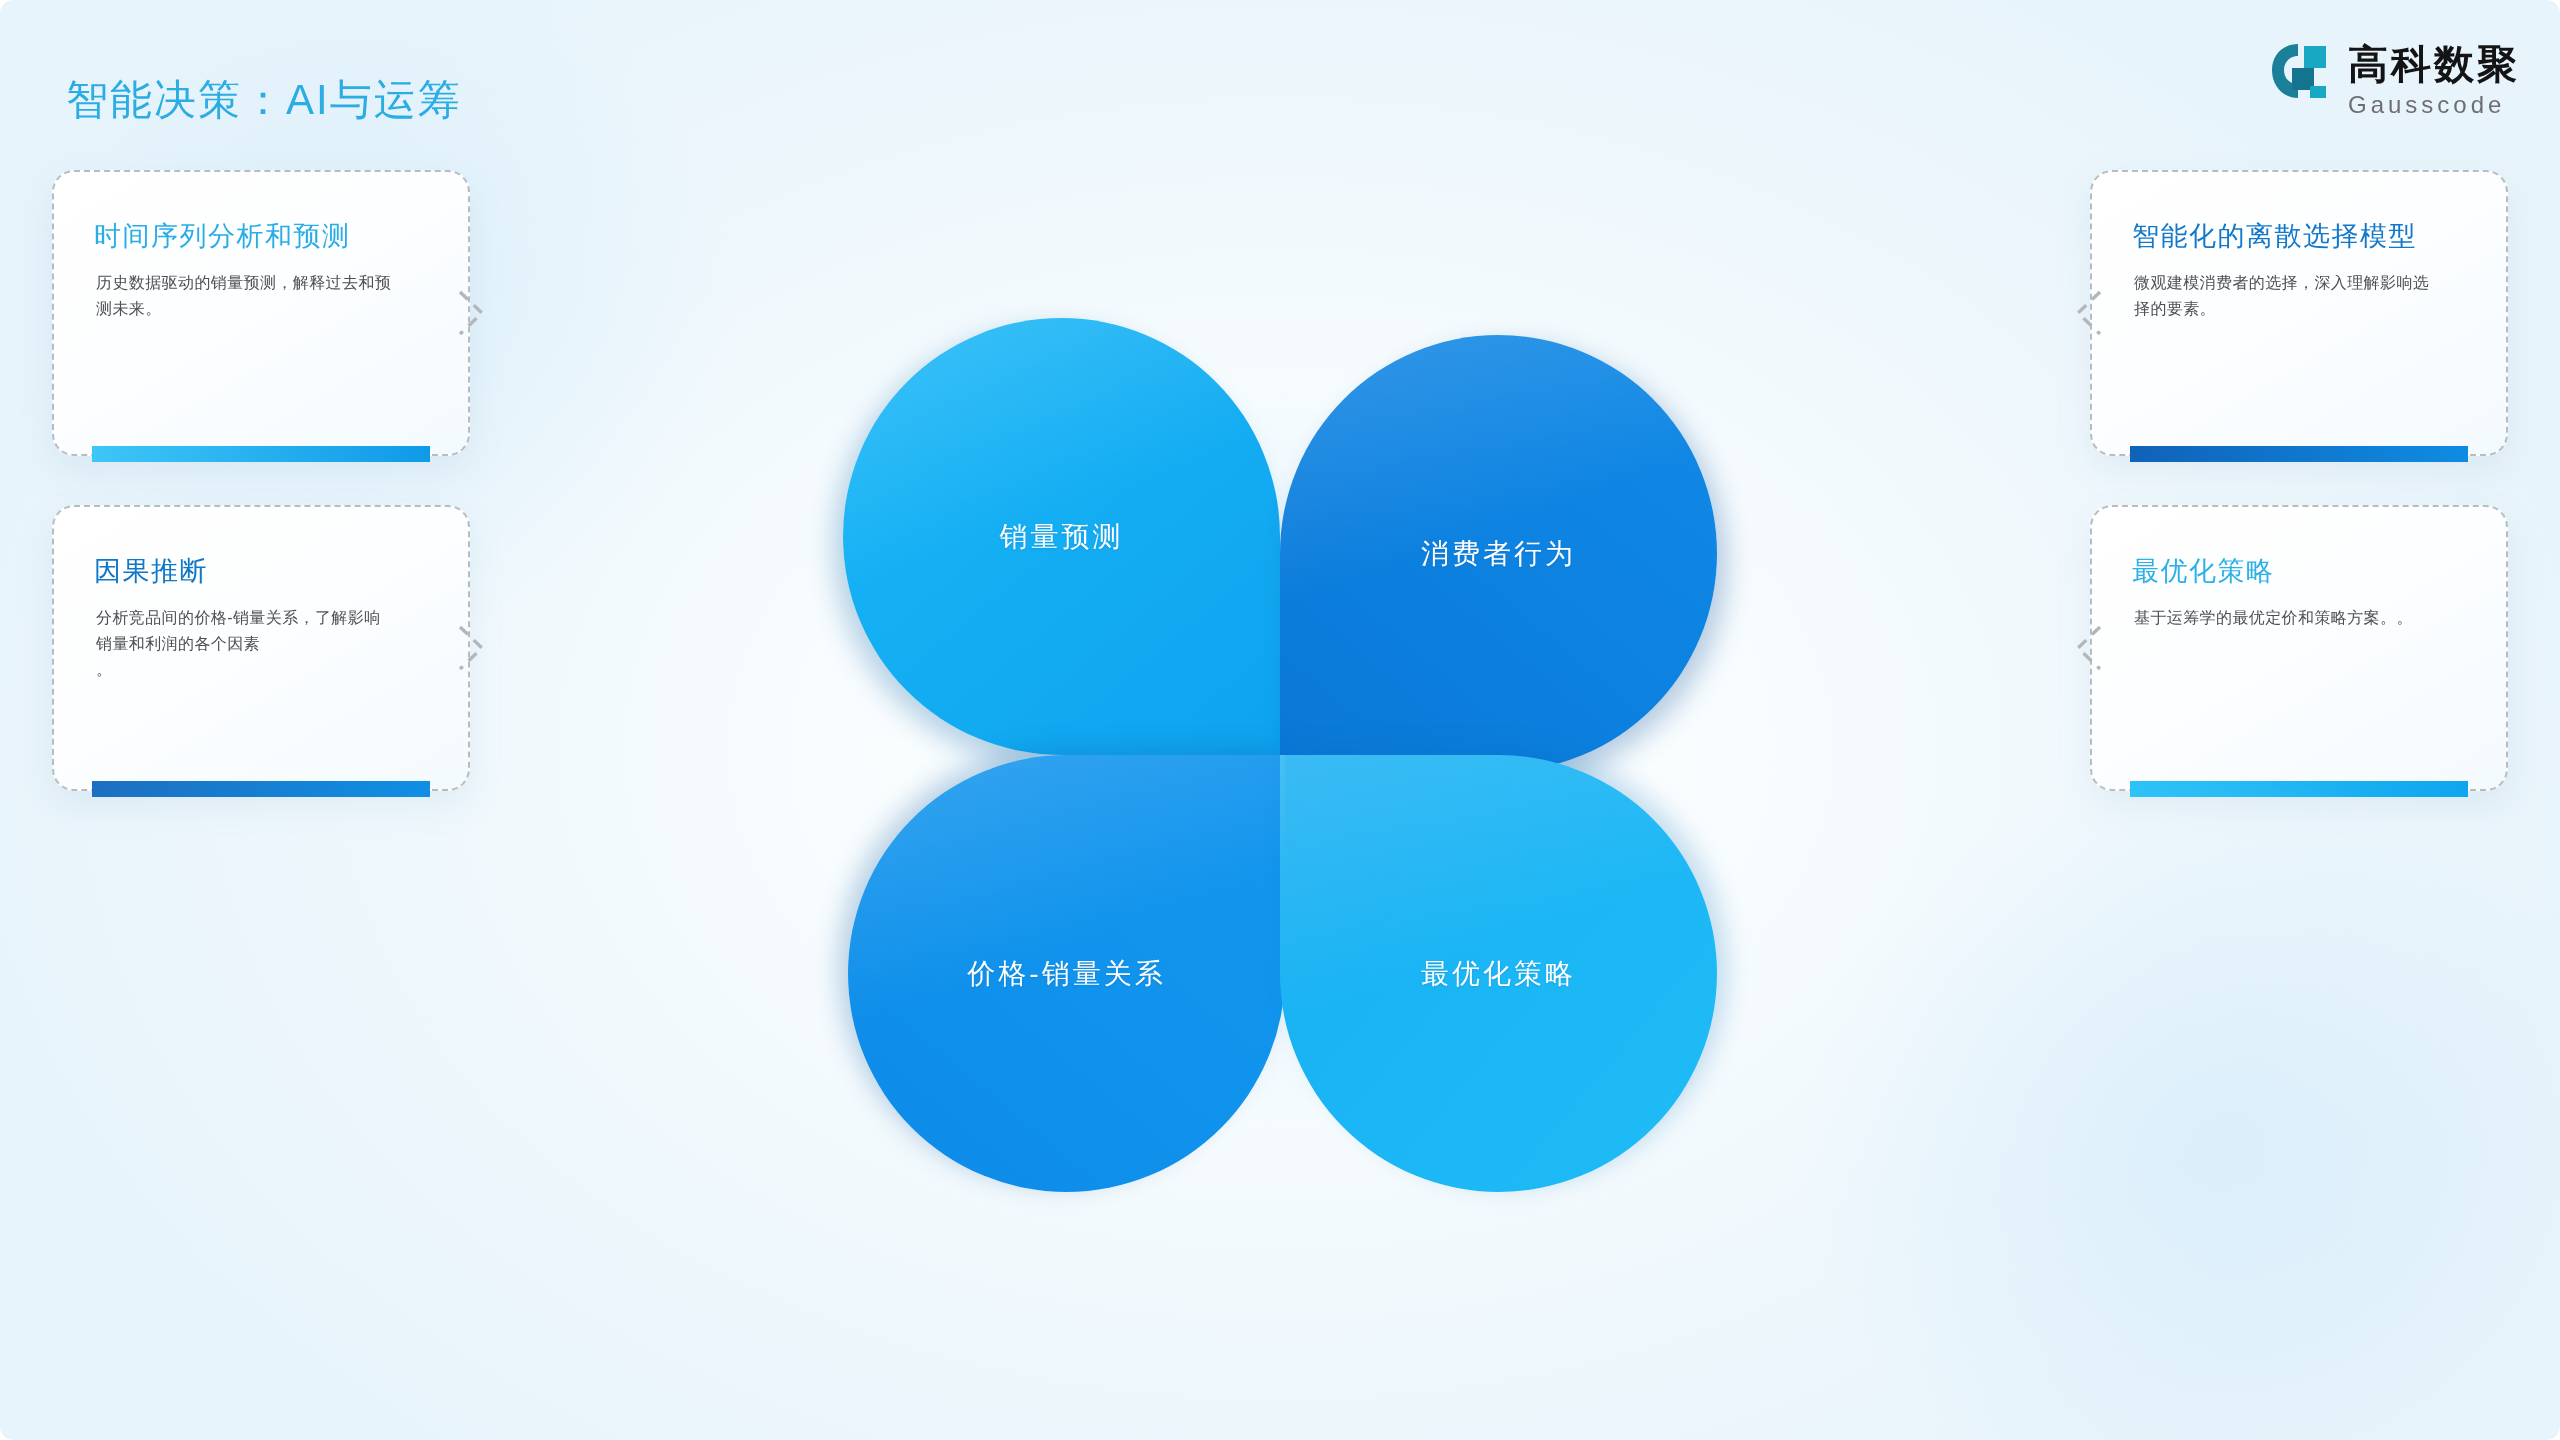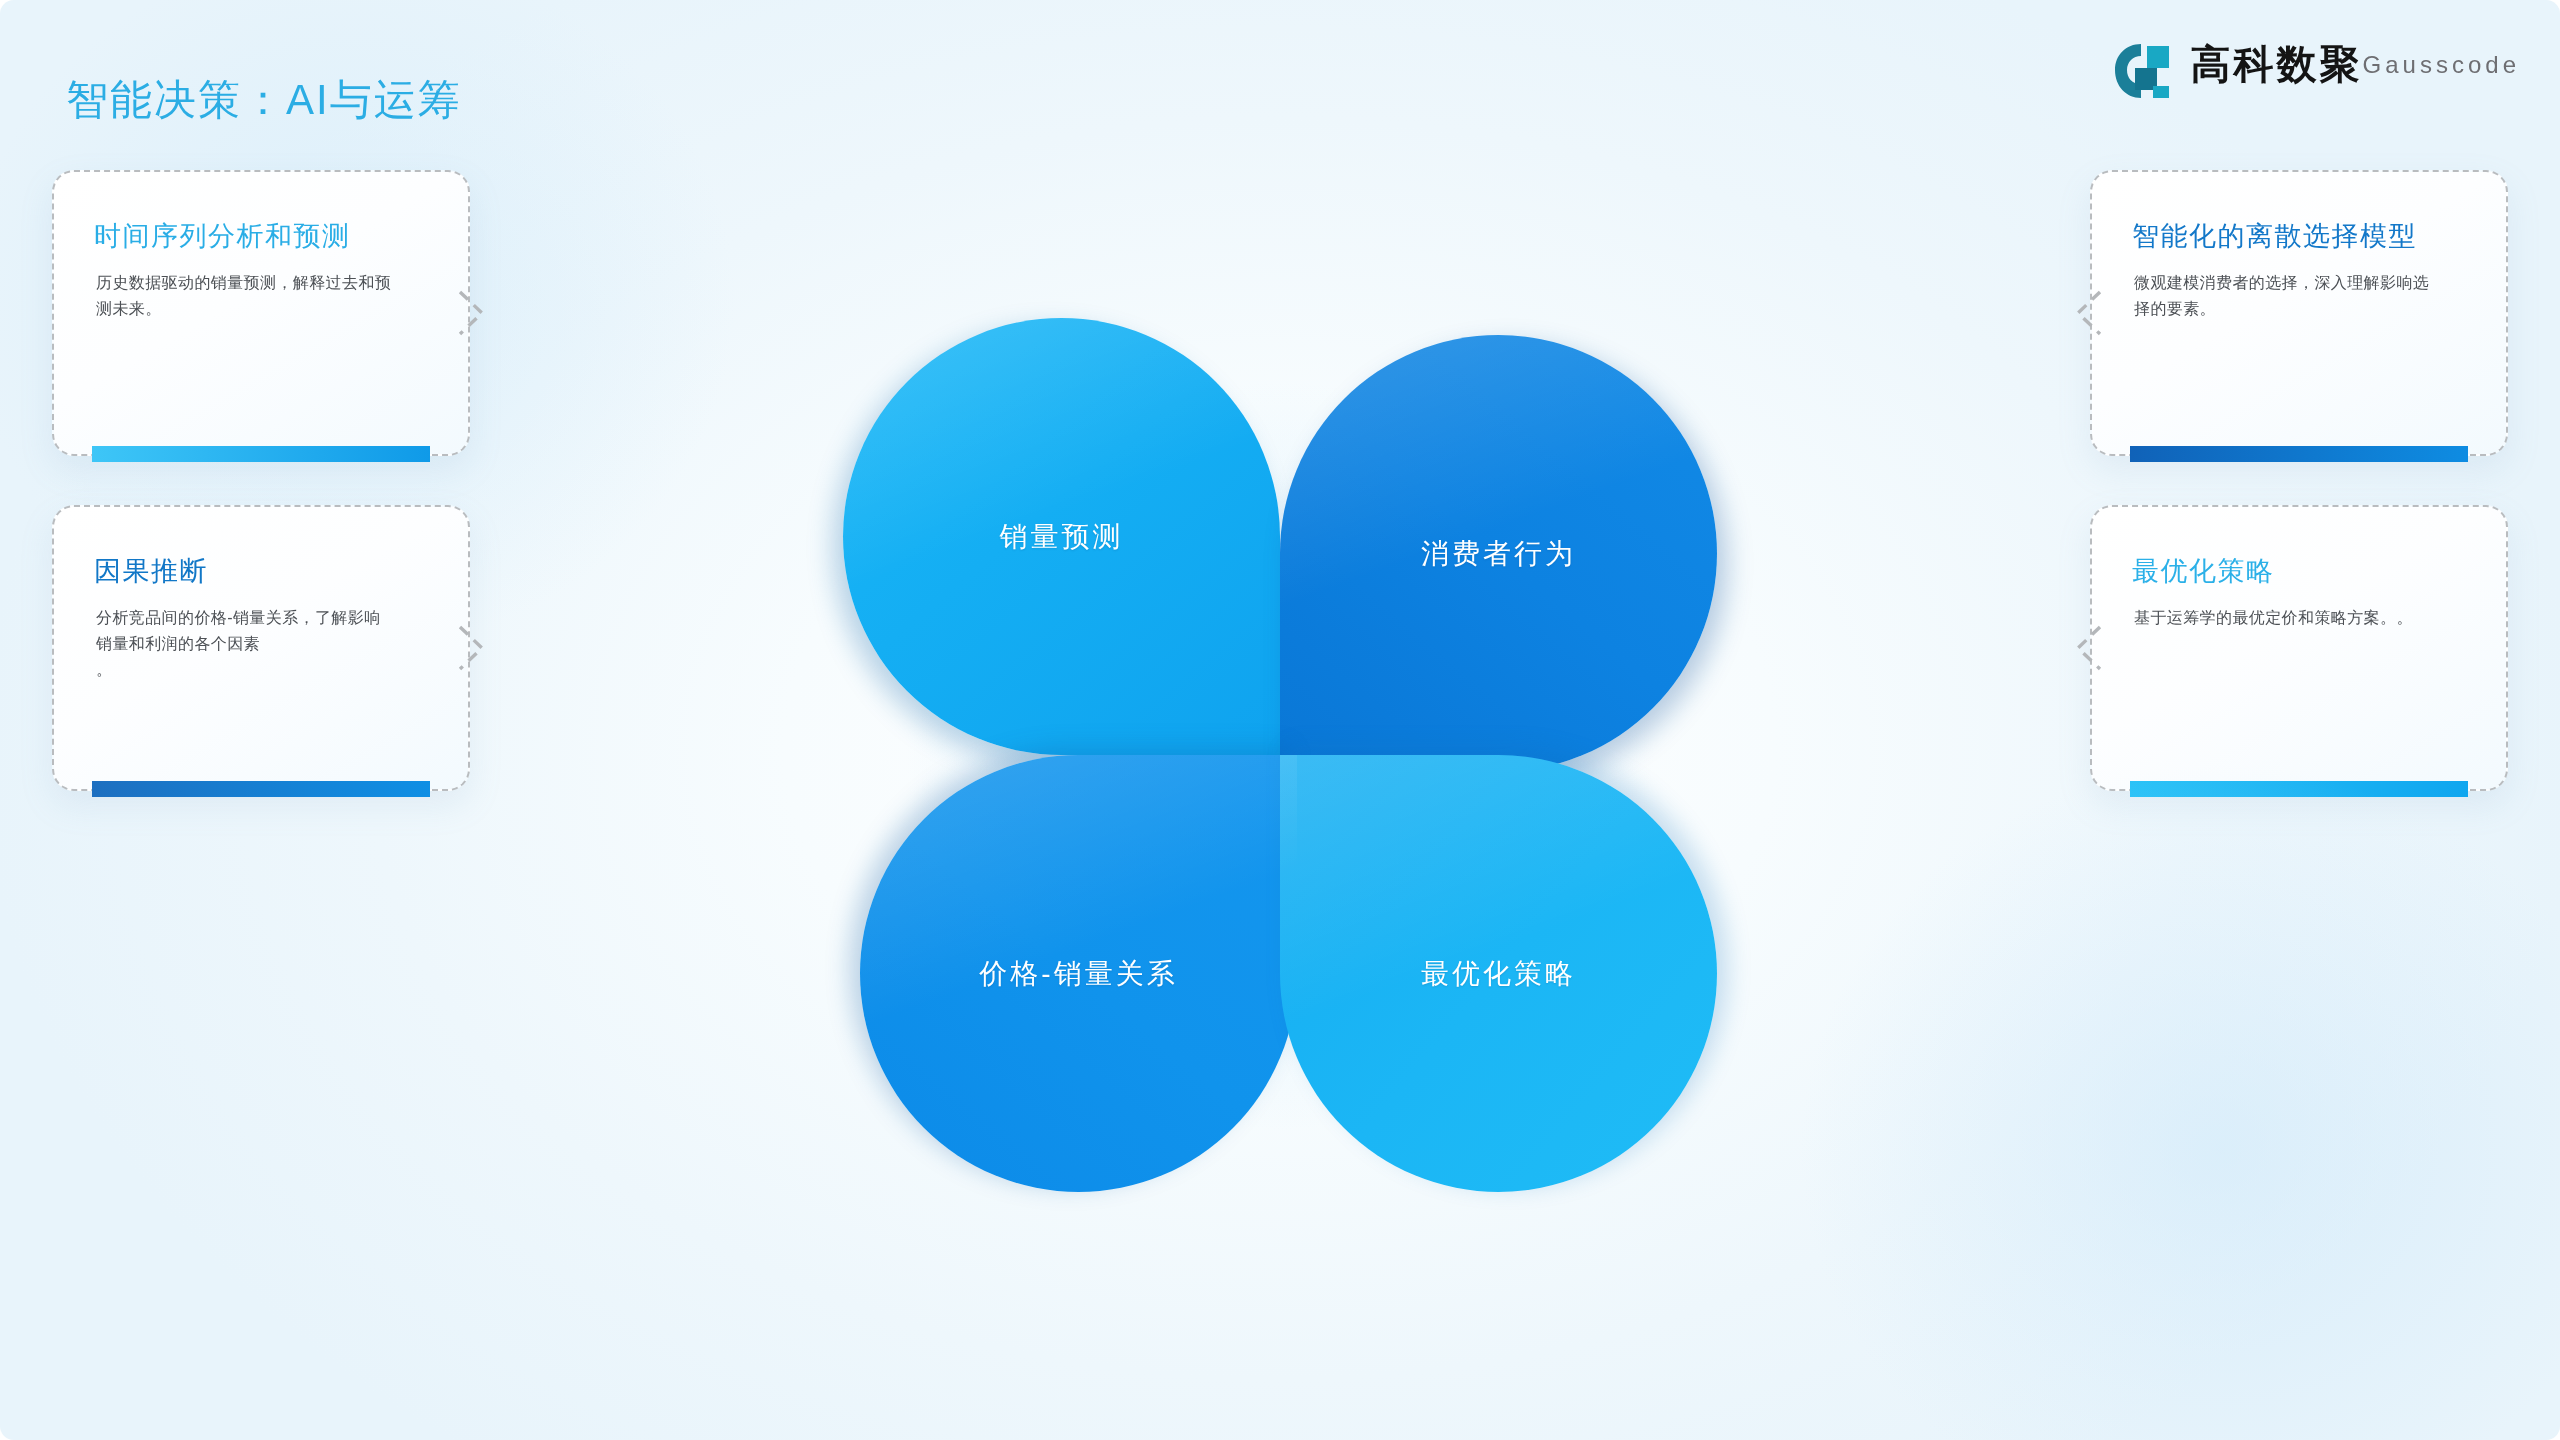--- a/index.html
+++ b/index.html
@@ -56,21 +56,21 @@
 
   #logo {
     position: absolute;
     right: 40px;
     top: 42px;
     display: flex;
     align-items: flex-start;
     gap: 16px;
   }
   #logo-mark { width: 62px; height: 60px; flex: none; display:block; }
-  #logo-text { display: flex; flex-direction: row; line-height: 1; padding-top: 2px;}
+  #logo-text { display: flex; flex-direction: column; line-height: 1; padding-top: 2px;}
   #logo-cn {
     font-size: 40px;
     color: #141414;
     letter-spacing: 3px;
     font-weight: 700;
     white-space: nowrap;
   }
   #logo-en {
     font-size: 24px;
     color: #6e6e72;
@@ -106,21 +106,21 @@
     text-shadow: 0 1px 2px rgba(0,60,110,.18);
   }
   .petal .petal-body{
     position:absolute; inset:0;
     z-index:1;
   }
 
   
   #petal-tl { left: 0;    top: 0;    }
   #petal-tr { left: 437px; top: 17px;   }
-  #petal-bl { left: 17px;    top: 437px; text-align: right;}
+  #petal-bl { left: 5px;    top: 437px; text-align: right;}
   #petal-br { left: 437px; top: 437px;}
 
   #petal-tl .petal-body {
     border-radius: 50% 50% 0 50%;
     background: linear-gradient(140deg, #19b8f7 0%, #14aef3 45%, #0fa3ef 100%);
     box-shadow: -10px 10px 26px rgba(17,104,170,.28);
   }
   #petal-tr .petal-body {
     border-radius: 50% 50% 50% 0;
     background: linear-gradient(220deg, #128ae6 0%, #0d82e1 50%, #0a77d6 100%);

